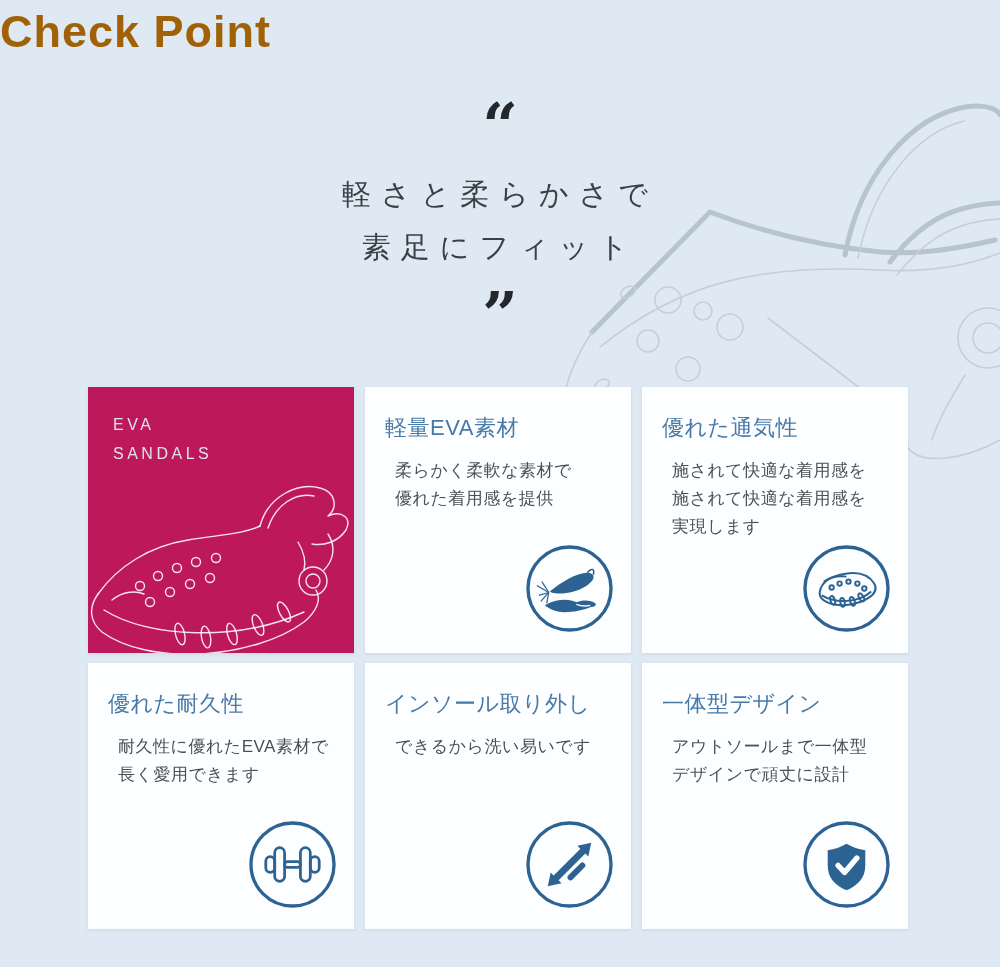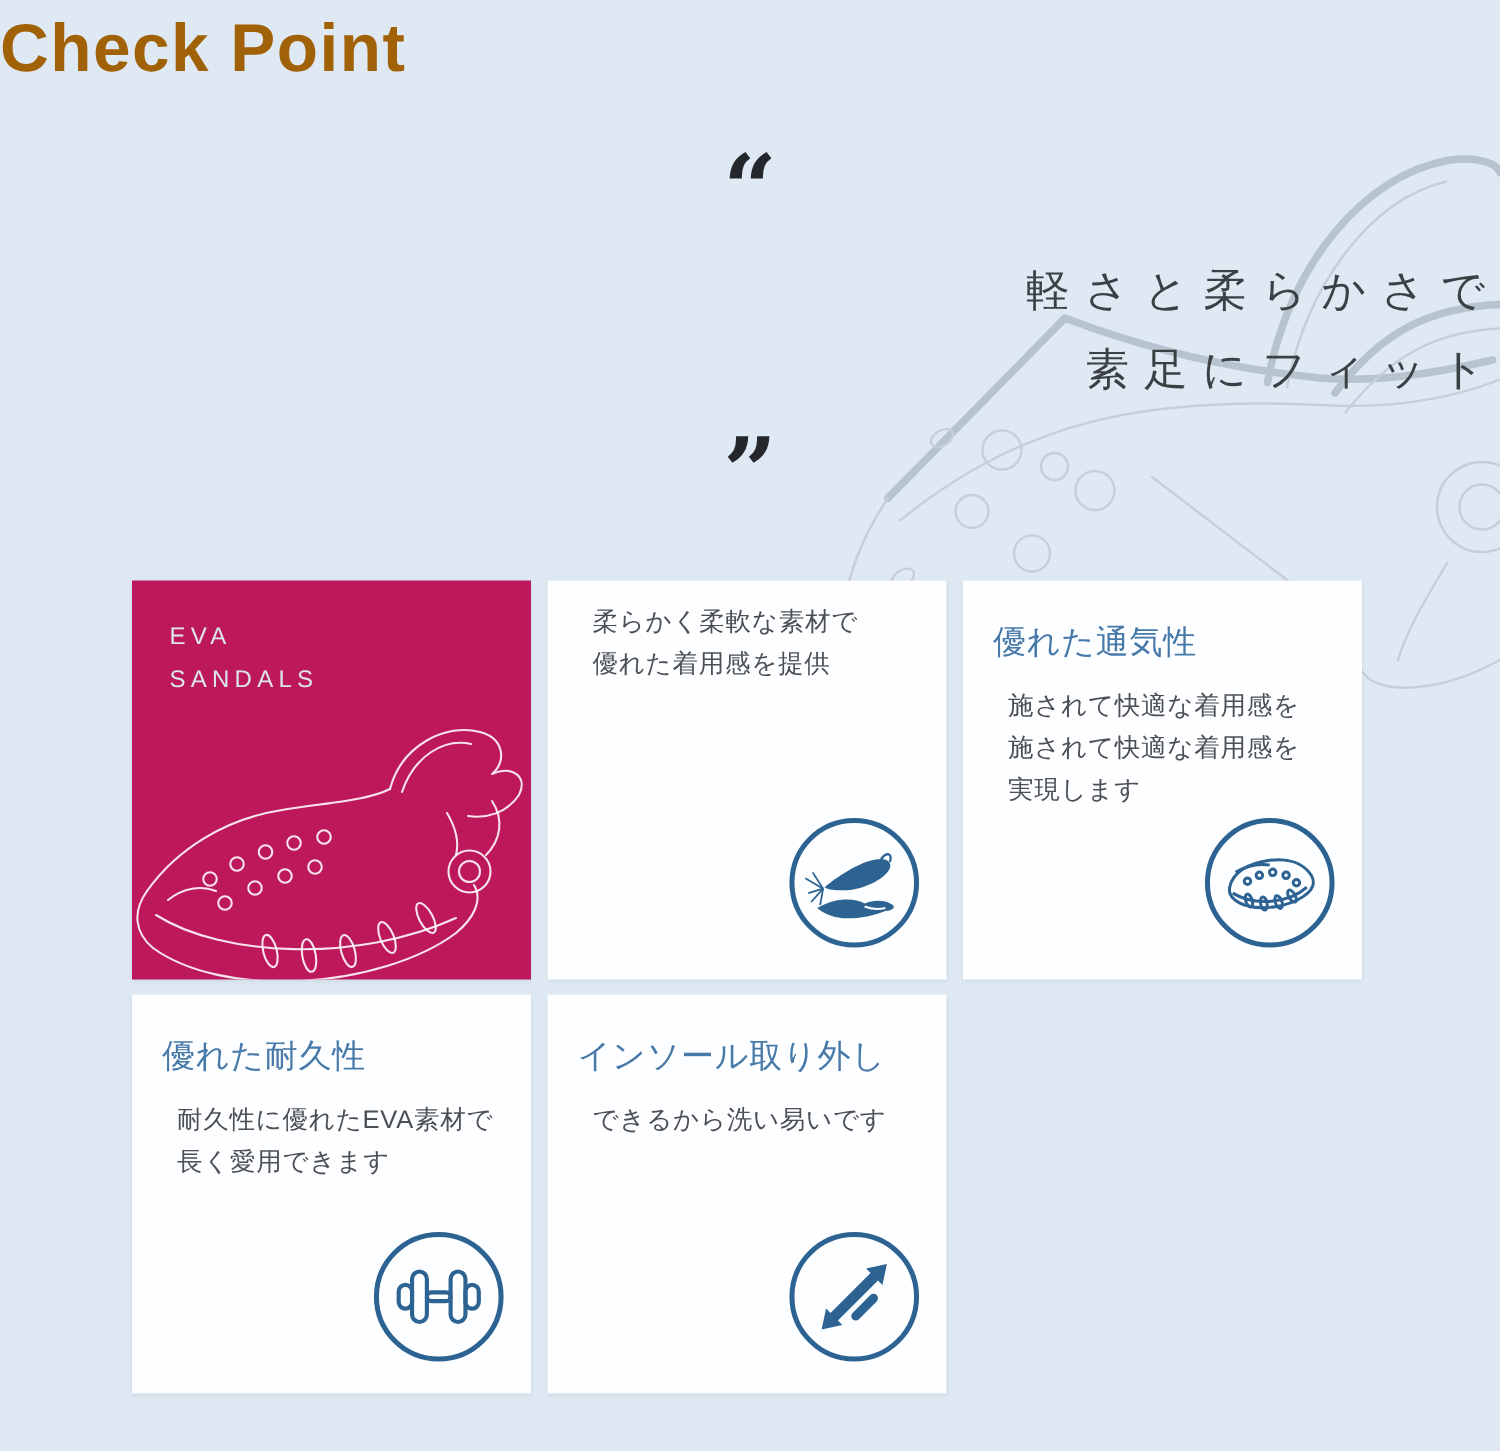--- a/index.html
+++ b/index.html
@@ -21,21 +21,21 @@
   }
   .quote-block { position:absolute; top:98px; left:0; width:100%; text-align:center; }
   .quote-mark {
     font-family:"DejaVu Serif",serif; font-weight:700; font-size:62px;
     color:#24282c; line-height:0.9; display:block;
   }
   .quote-mark.close { margin-top:14px; }
   .quote-line {
     font-size:29px; color:#3b4045; letter-spacing:10px; line-height:1.82; font-weight:500;
   }
-  .quote-lines { margin-top:14px;text-align:right; }
+  .quote-lines { margin-top:14px; }
 
   .grid {
     position:absolute; left:88px; top:387px;
     display:grid; grid-template-columns:repeat(3,266px); grid-auto-rows:266px;
     gap:10px 11px;
   }
   .card {
     background:#fdfeff; position:relative; overflow:hidden;
     box-shadow:0 1px 3px rgba(110,135,160,0.18);
   }
@@ -124,20 +124,21 @@
         <circle cx="122" cy="96" r="4.5"></circle>
         <ellipse cx="92" cy="152" rx="4.5" ry="11" transform="rotate(-14 92 152)"></ellipse>
         <ellipse cx="118" cy="155" rx="4.5" ry="11" transform="rotate(-10 118 155)"></ellipse>
         <ellipse cx="144" cy="152" rx="4.5" ry="11" transform="rotate(-16 144 152)"></ellipse>
         <ellipse cx="170" cy="143" rx="4.5" ry="11" transform="rotate(-22 170 143)"></ellipse>
         <ellipse cx="196" cy="130" rx="4.5" ry="11" transform="rotate(-28 196 130)"></ellipse>
       </svg>
     </div>
 
     <div class="card">
+      <div class="feature-title">軽量EVA素材</div>
       <div class="feature-body">
         <div class="feature-body-line">柔らかく柔軟な素材で</div>
         <div class="feature-body-line">優れた着用感を提供</div>
       </div>
       <div class="icon-circle">
         <svg viewBox="0 0 90 90">
           <circle cx="45" cy="45" r="42" fill="#fdfeff" stroke="#2d6392" stroke-width="3.4"></circle>
           <path fill="#2d6392" d="M25,48 C36,39 52,29 63,29 C69,29 71,33 68,37 C63,44 49,50 38,50 C32,50 28,50 25,48 Z"></path>
           <path fill="none" stroke="#2d6392" stroke-width="1.6" d="M63,29 C67,24 71,25 69,31"></path>
           <g stroke="#2d6392" stroke-width="1.2">
@@ -208,15 +209,29 @@
       </div>
       <div class="icon-circle">
         <svg viewBox="0 0 90 90">
           <circle cx="45" cy="45" r="42" fill="#fdfeff" stroke="#2d6392" stroke-width="3.4"></circle>
           <polygon fill="#2d6392" points="67,23 53,26 56,29 29,56 26,53 23,67 37,64 34,61 61,34 64,37"></polygon>
           <line x1="46" y1="58" x2="58" y2="46" stroke="#2d6392" stroke-width="6" stroke-linecap="round"></line>
         </svg>
       </div>
     </div>
 
+    <div class="card">
+      <div class="feature-title">一体型デザイン</div>
+      <div class="feature-body">
+        <div class="feature-body-line">アウトソールまで一体型</div>
+        <div class="feature-body-line">デザインで頑丈に設計</div>
+      </div>
+      <div class="icon-circle">
+        <svg viewBox="0 0 90 90">
+          <circle cx="45" cy="45" r="42" fill="#fdfeff" stroke="#2d6392" stroke-width="3.4"></circle>
+          <path fill="#2d6392" d="M45,24 C51,27.5 57,29.5 64,30.5 L64,46 C64,59 56,66.5 45,71 C34,66.5 26,59 26,46 L26,30.5 C33,29.5 39,27.5 45,24 Z"></path>
+          <polyline points="36.5,46 43,53 55.5,38.5" fill="none" stroke="#fdfeff" stroke-width="5.5" stroke-linecap="round" stroke-linejoin="round"></polyline>
+        </svg>
+      </div>
+    </div>
 
   </div>
 </div>
 
 </body></html>

